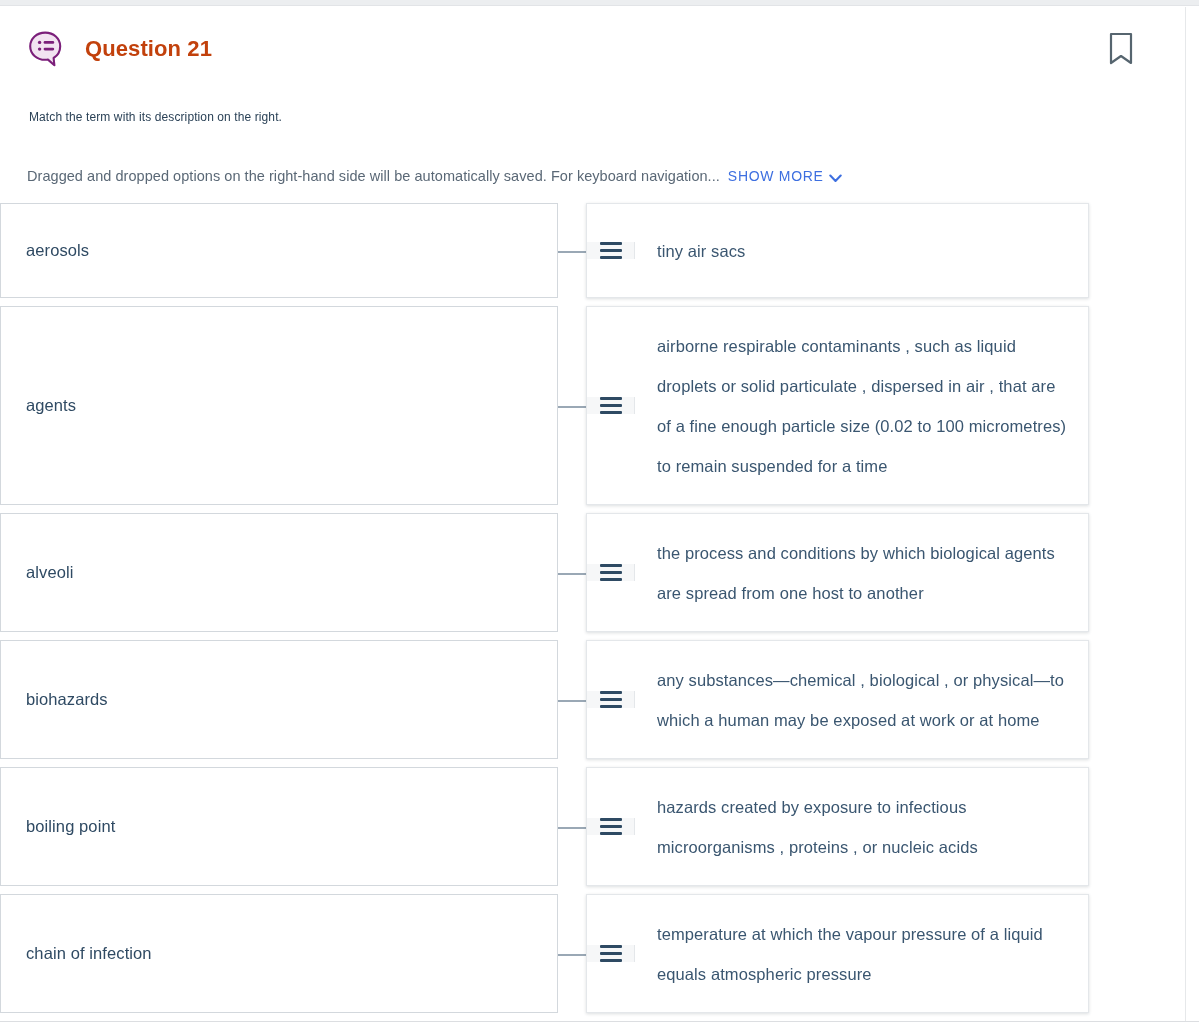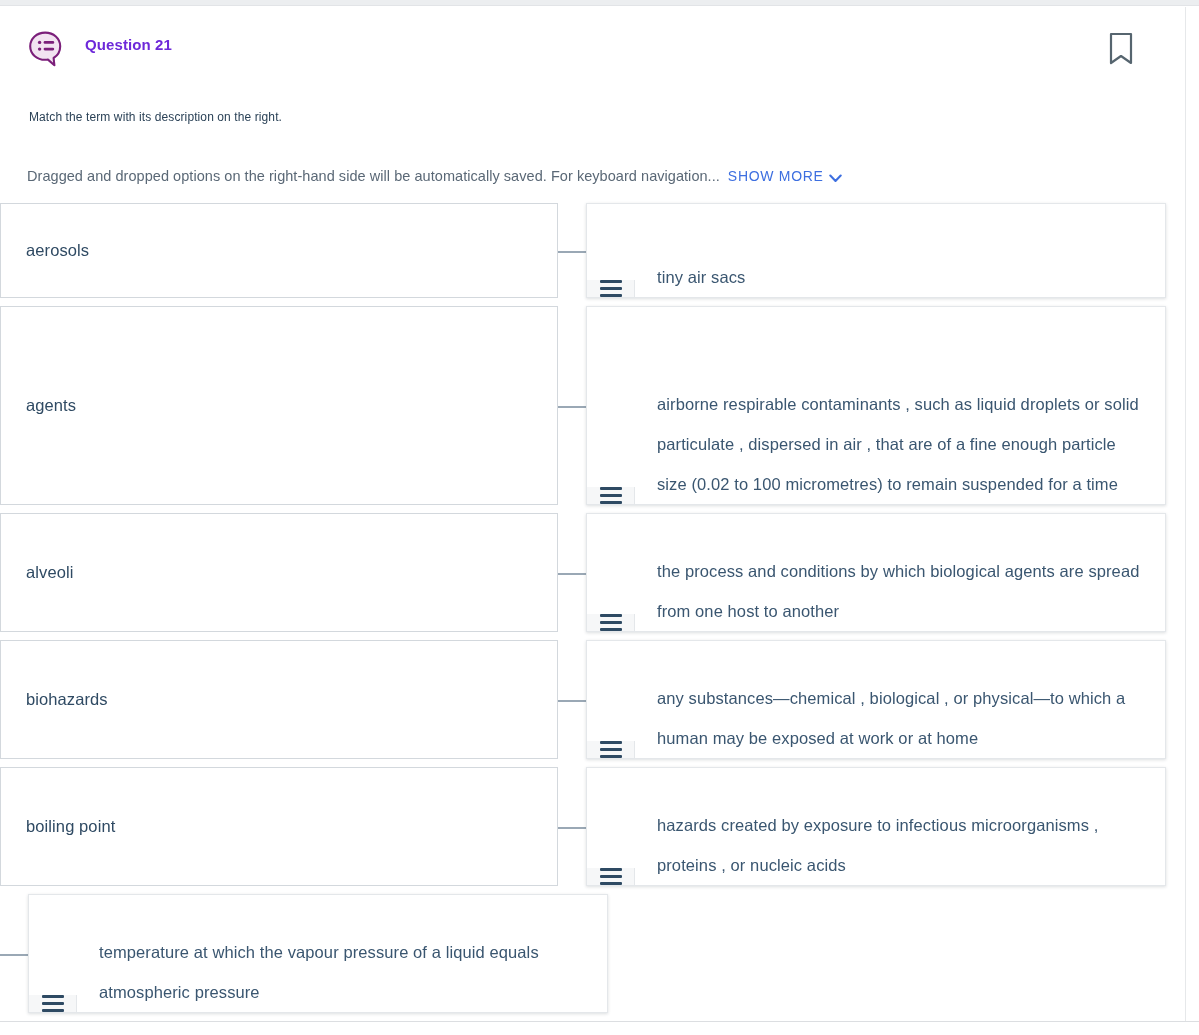--- a/index.html
+++ b/index.html
@@ -57,23 +57,23 @@
     position: absolute;
     left: 27px;
     top: 4px;
     width: 38px;
     height: 38px;
   }
   .q-title {
     position: absolute;
     left: 85px;
     top: 10px;
-    font-size: 15px;
+    font-size: 22px;
     font-weight: bold;
-    color: #6d28d9;
+    color: #c2410c;
     letter-spacing: 0.1px;
   }
   .bookmark-btn {
     position: absolute;
     right: 47px;
     top: 6px;
     width: 34px;
     height: 36px;
     cursor: pointer;
     background: none;
@@ -157,26 +157,26 @@
     top: 50%;
     left: 0;
     width: 28px;
     height: 2px;
     background: #9aa8b5;
   }
 
   
   .desc-card {
     position: relative;
-    width: 580px;
+    width: 503px;
     background: #ffffff;
     border: 1px solid #e4e7ea;
     box-shadow: 0 1px 3px rgba(40,50,60,0.16);
     display: flex;
-    align-items: flex-end;
+    align-items: center;
   }
   .drag-handle {
     flex: 0 0 48px;
     background: #f6f7f8;
     border-right: 1px solid #e4e7ea;
     display: flex;
     align-items: center;
     justify-content: center;
     cursor: grab;
   }
@@ -319,20 +319,23 @@
             <span class="bars">
               <span></span>
               <span></span>
               <span></span>
             </span>
           </div>
           <div class="desc-text">hazards created by exposure to infectious microorganisms , proteins , or nucleic acids</div>
         </div>
       </div>
       <div class="match-row" style="height: 119px;">
+        <div class="term-box">
+          <span>chain of infection</span>
+        </div>
         <div class="connector"></div>
         <div class="desc-card">
           <div class="drag-handle">
             <span class="bars">
               <span></span>
               <span></span>
               <span></span>
             </span>
           </div>
           <div class="desc-text">temperature at which the vapour pressure of a liquid equals atmospheric pressure</div>

